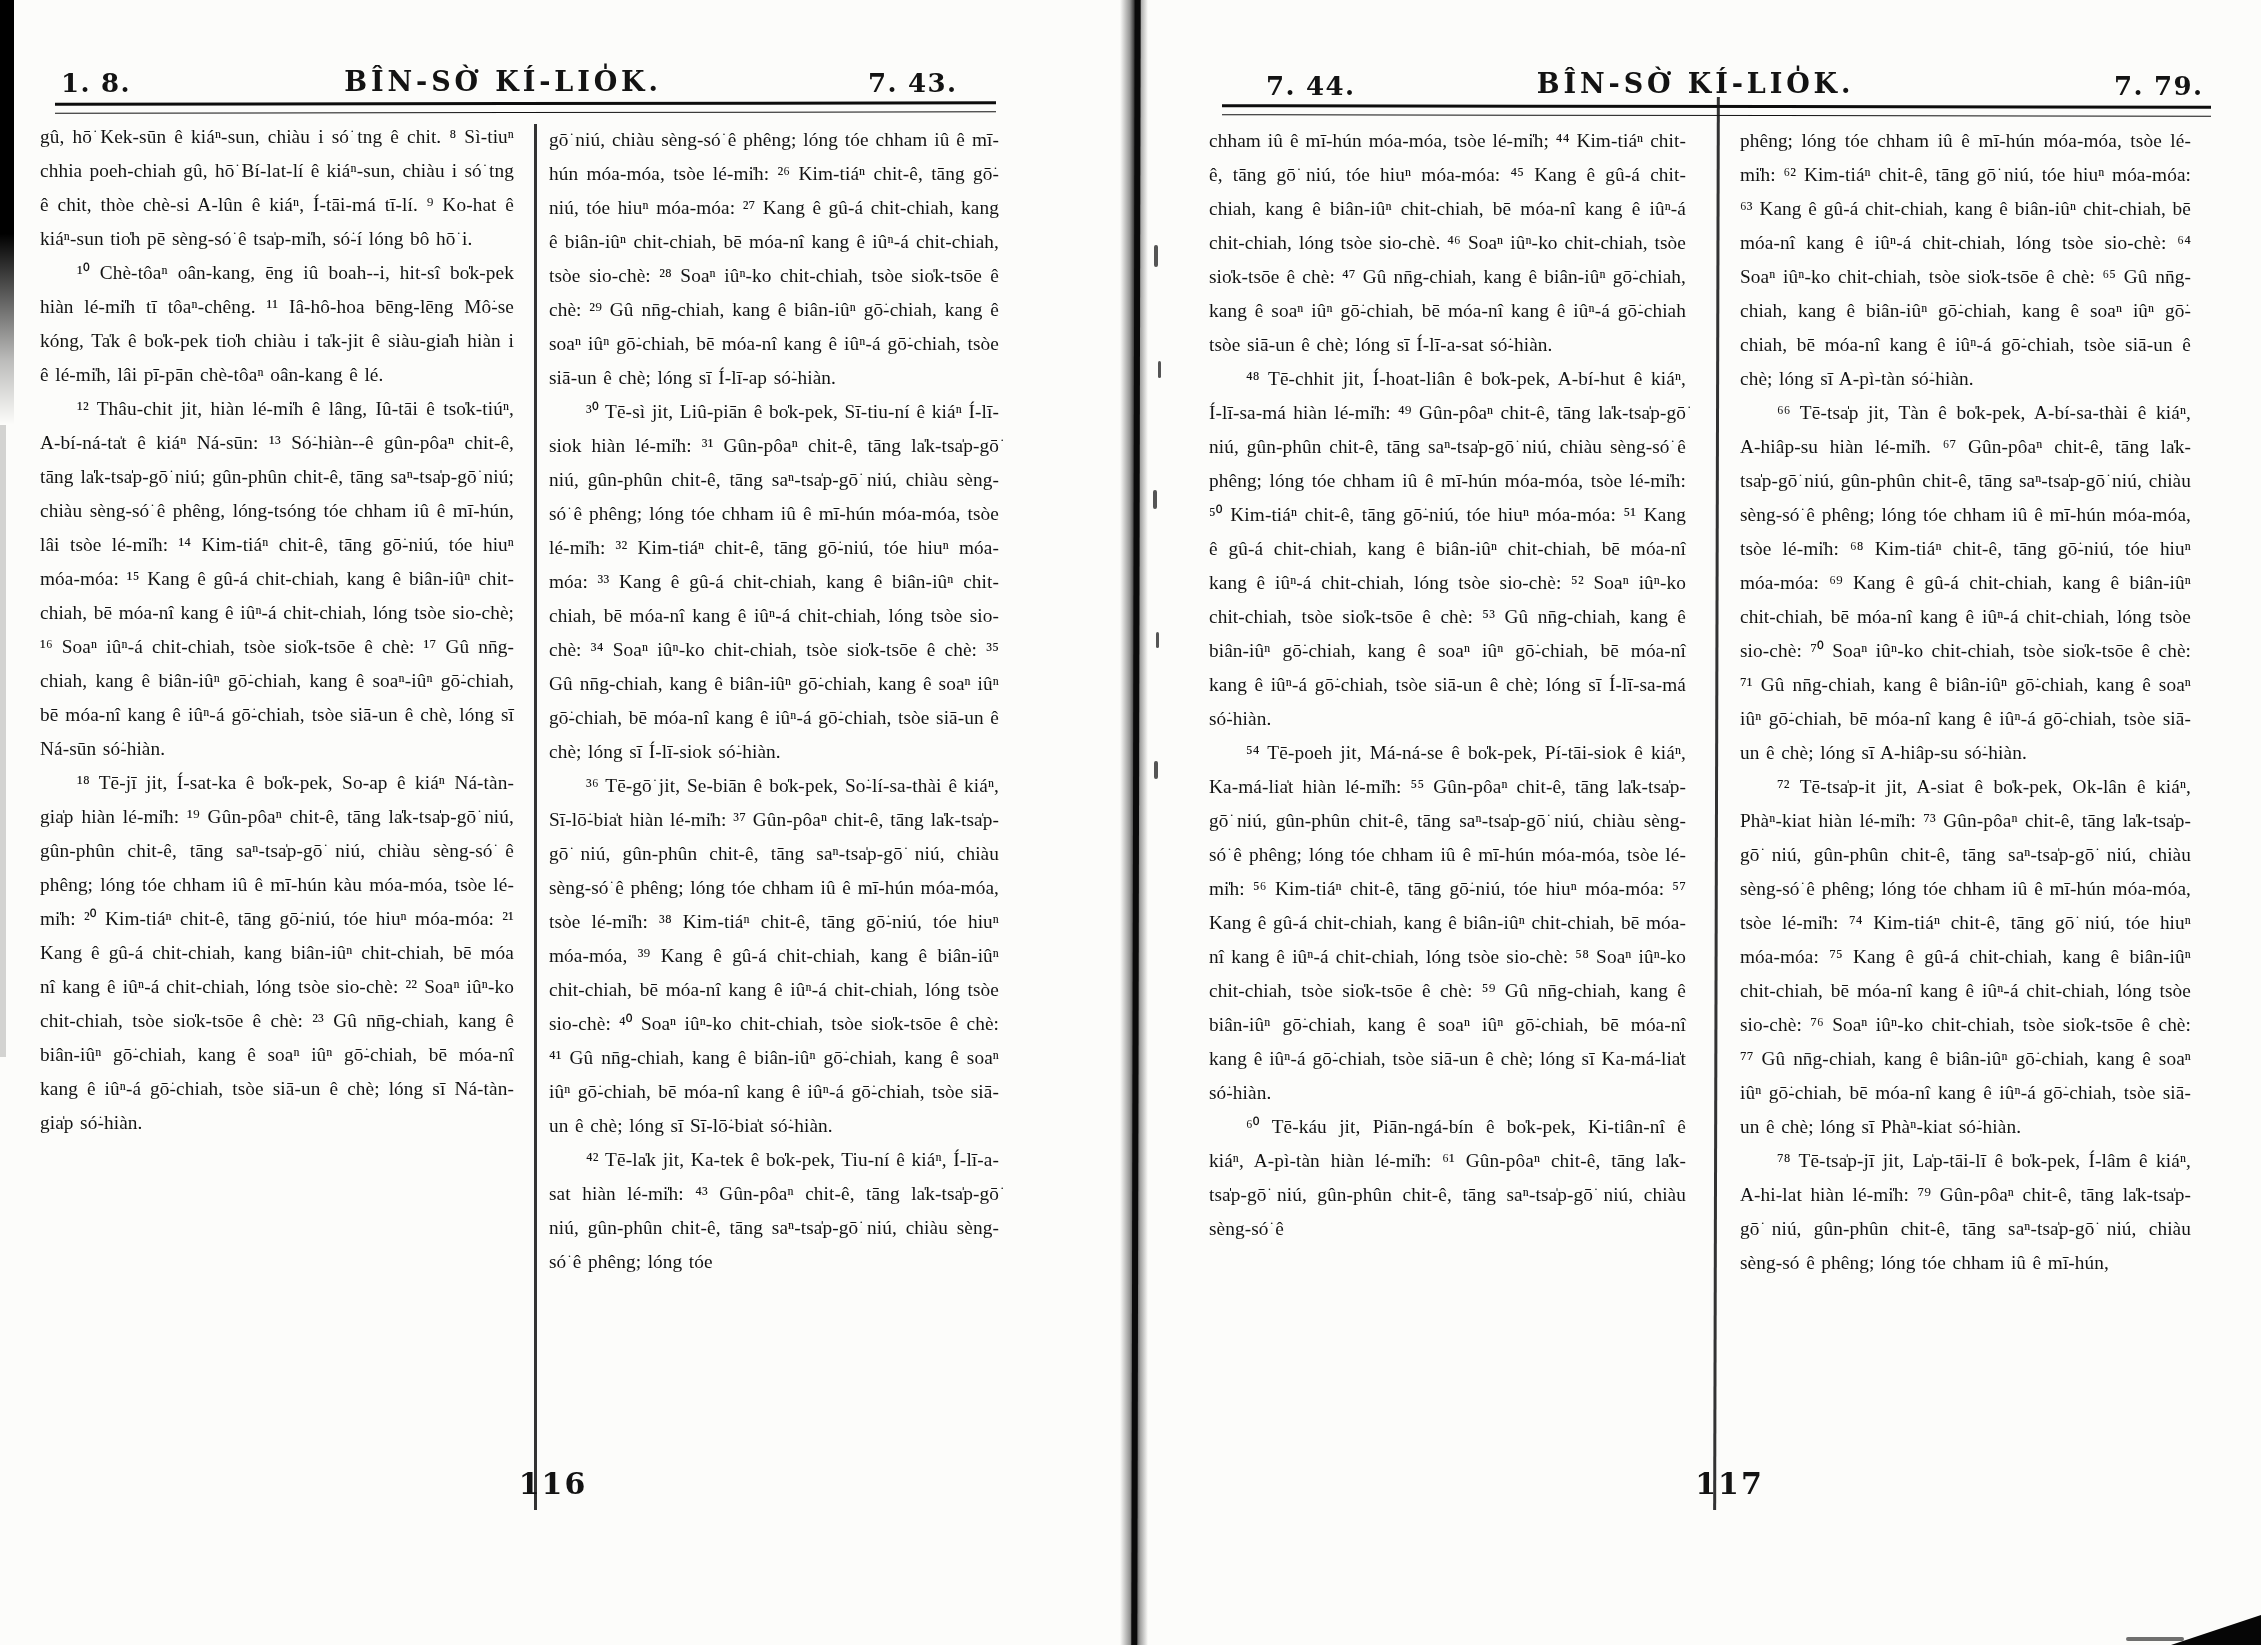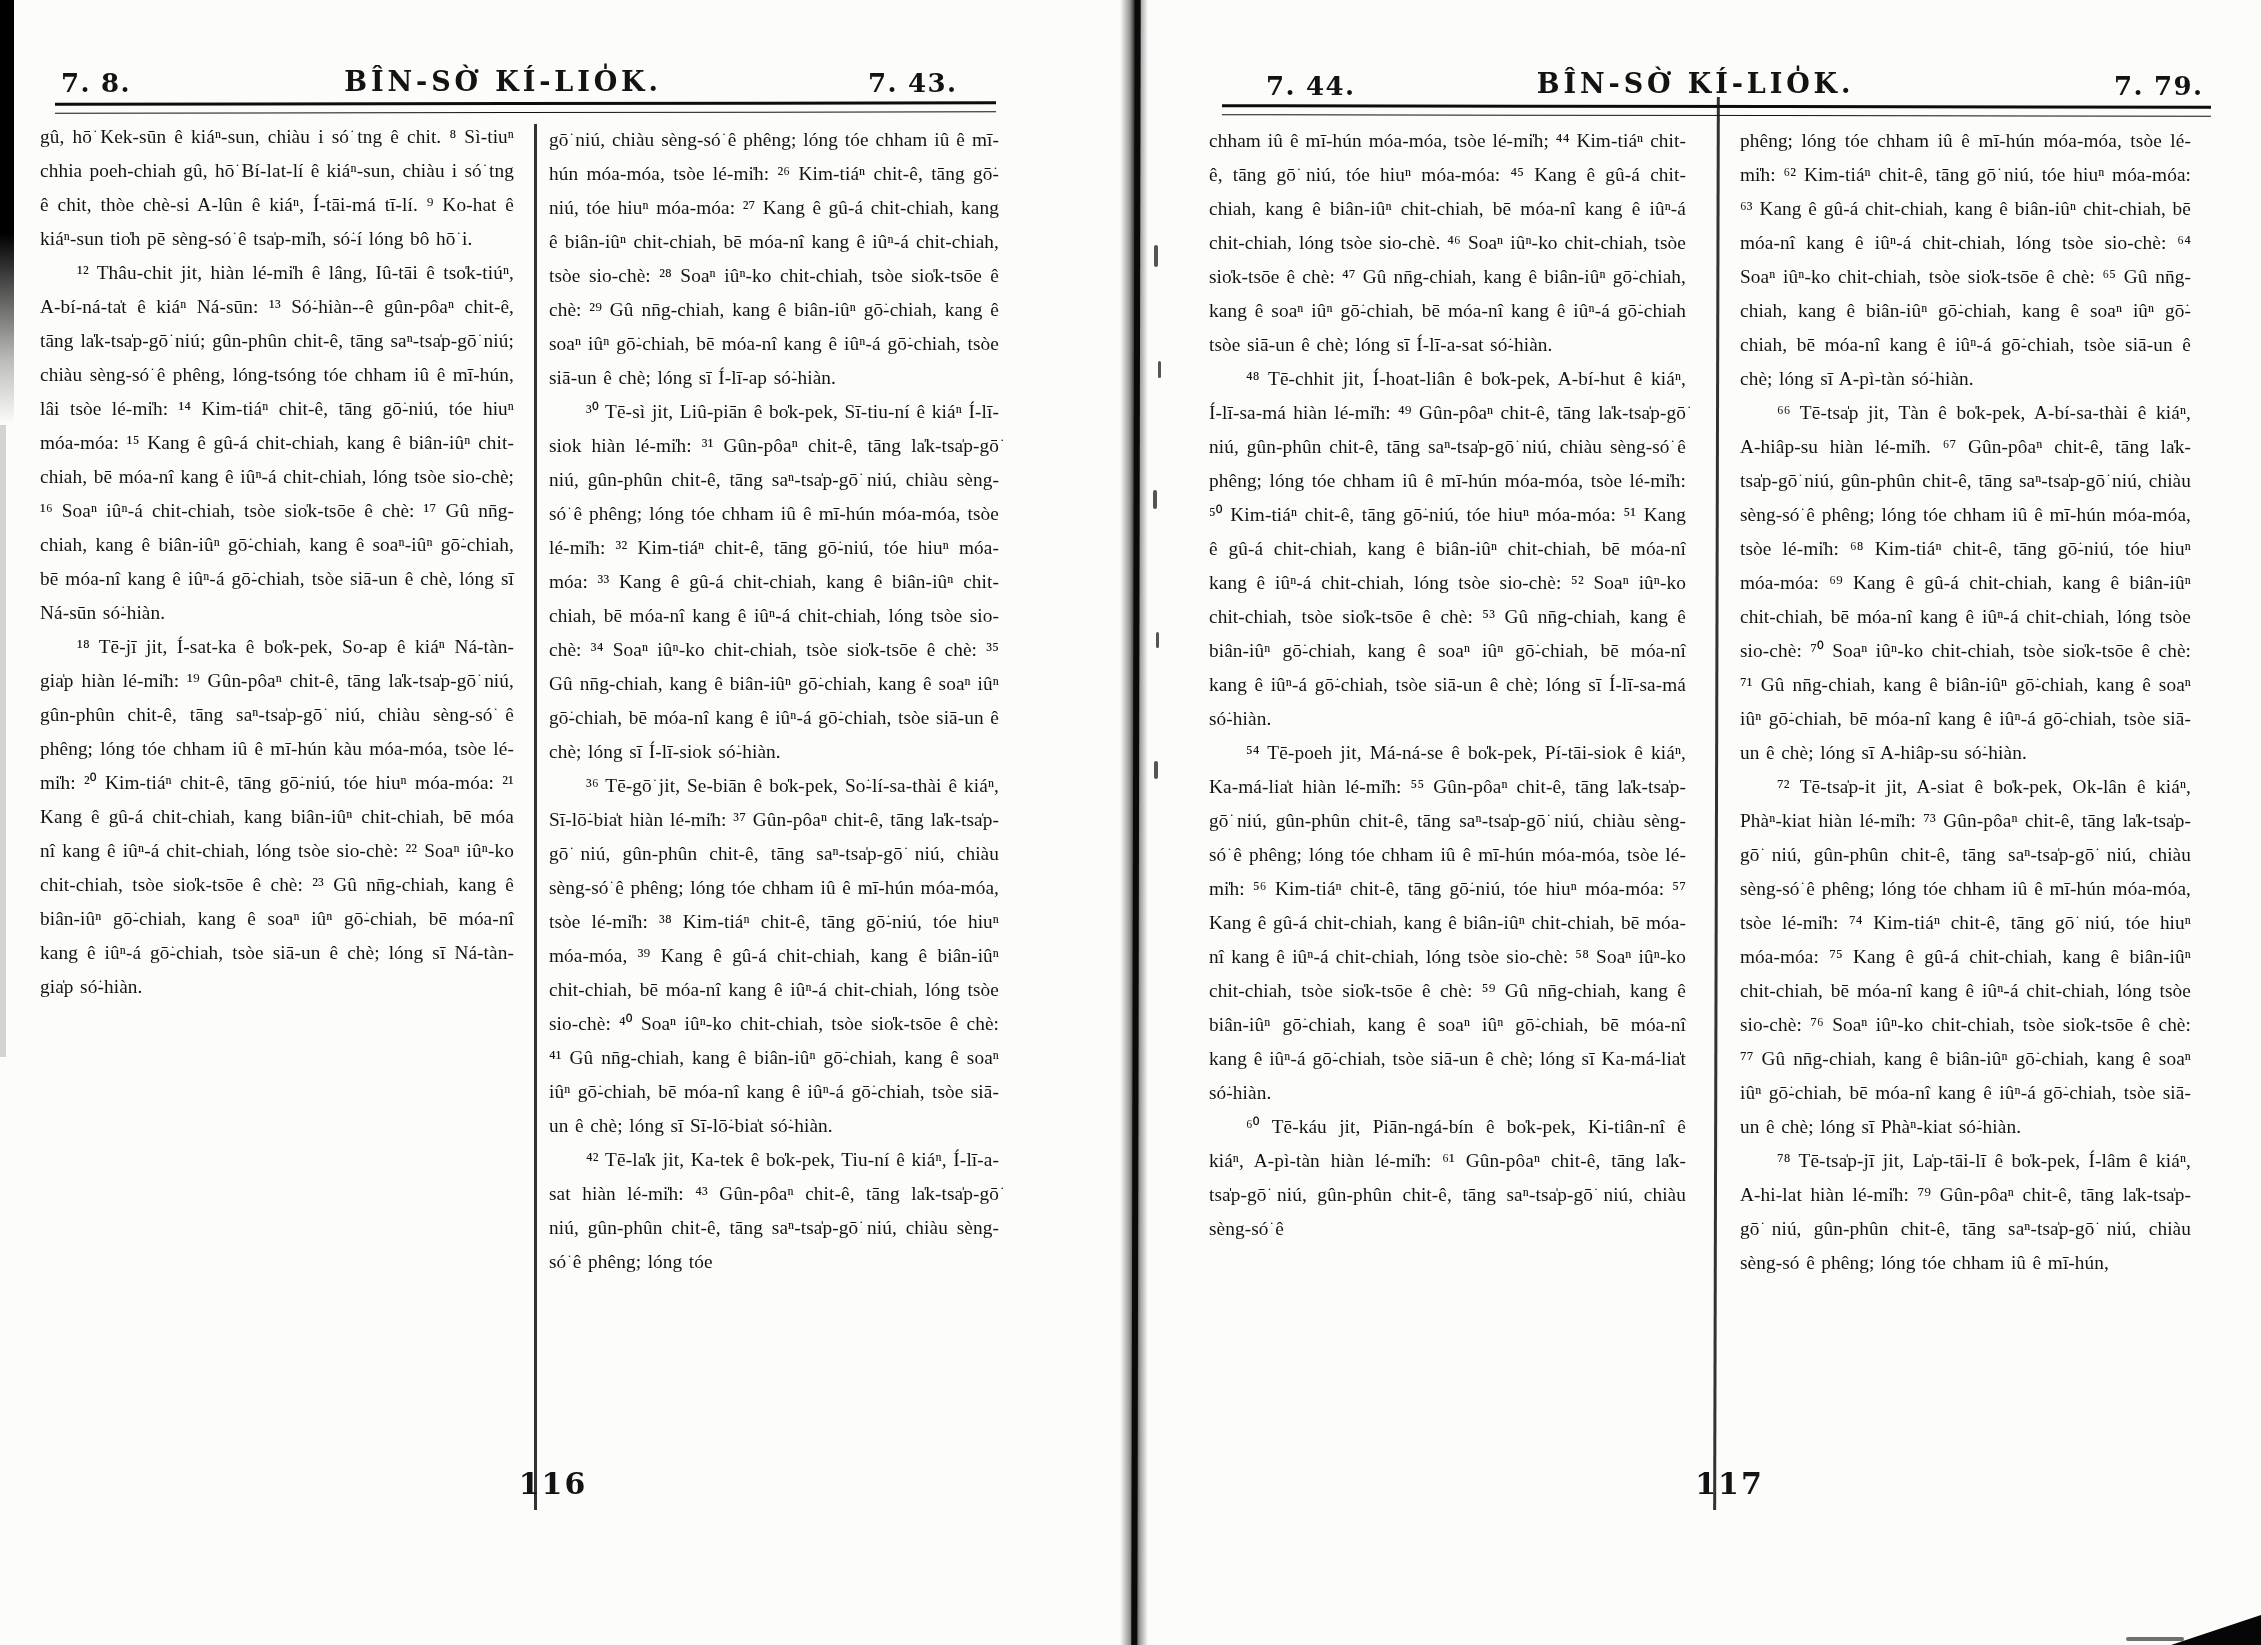--- a/index.html
+++ b/index.html
@@ -56,27 +56,28 @@
 <div class="gutter-shade"></div>
 <div class="gutter-core"></div>
 <div class="speck sp1"></div>
 <div class="speck sp2"></div>
 <div class="speck sp3"></div>
 <div class="speck sp4"></div>
 <div class="speck sp5"></div>
 <div class="corner-wedge"></div>
 <div class="corner-dust"></div>
 
-<div class="hdr-ref" style="left:61px;top:68px;">7. 8.</div>
+<div class="hdr-ref" style="left:61px;top:68px;">1. 8.</div>
 <div class="hdr-title" style="left:39px;top:66px;width:928px;">BÎN-SÒ͘ KÍ-LIO̍K.</div>
 <div class="hdr-ref" style="left:868px;top:68px;">7. 43.</div>
 <div class="double-rule dr-left"></div>
 
 <div class="col c1">
   <p class="vp cont">gû, hō͘ Kek-sūn ê kiáⁿ-sun, chiàu i só͘ tng ê chit. ⁸ Sì-tiuⁿ chhia poeh-chiah gû, hō͘ Bí-lat-lí ê kiáⁿ-sun, chiàu i só͘ tng ê chit, thòe chè-si A-lûn ê kiáⁿ, Í-tāi-má tī-lí. ⁹ Ko-hat ê kiáⁿ-sun tio̍h pē sèng-só͘ ê tsa̍p-mi̍h, só͘-í lóng bô hō͘ i.</p>
+  <p class="vp">¹⁰ Chè-tôaⁿ oân-kang, ēng iû boah--i, hit-sî bo̍k-pek hiàn lé-mi̍h tī tôaⁿ-chêng. ¹¹ Iâ-hô-hoa bēng-lēng Mô͘-se kóng, Ta̍k ê bo̍k-pek tio̍h chiàu i ta̍k-jit ê siàu-gia̍h hiàn i ê lé-mi̍h, lâi pī-pān chè-tôaⁿ oân-kang ê lé.</p>
   <p class="vp">¹² Thâu-chit jit, hiàn lé-mi̍h ê lâng, Iû-tāi ê tso̍k-tiúⁿ, A-bí-ná-ta̍t ê kiáⁿ Ná-sūn: ¹³ Só͘-hiàn--ê gûn-pôaⁿ chit-ê, tāng la̍k-tsa̍p-gō͘ niú; gûn-phûn chit-ê, tāng saⁿ-tsa̍p-gō͘ niú; chiàu sèng-só͘ ê phêng, lóng-tsóng tóe chham iû ê mī-hún, lâi tsòe lé-mi̍h: ¹⁴ Kim-tiáⁿ chit-ê, tāng gō͘-niú, tóe hiuⁿ móa-móa: ¹⁵ Kang ê gû-á chit-chiah, kang ê biân-iûⁿ chit-chiah, bē móa-nî kang ê iûⁿ-á chit-chiah, lóng tsòe sio-chè; ¹⁶ Soaⁿ iûⁿ-á chit-chiah, tsòe sio̍k-tsōe ê chè: ¹⁷ Gû nn̄g-chiah, kang ê biân-iûⁿ gō͘-chiah, kang ê soaⁿ-iûⁿ gō͘-chiah, bē móa-nî kang ê iûⁿ-á gō͘-chiah, tsòe siā-un ê chè, lóng sī Ná-sūn só͘-hiàn.</p>
   <p class="vp">¹⁸ Tē-jī jit, Í-sat-ka ê bo̍k-pek, So-ap ê kiáⁿ Ná-tàn-gia̍p hiàn lé-mi̍h: ¹⁹ Gûn-pôaⁿ chit-ê, tāng la̍k-tsa̍p-gō͘ niú, gûn-phûn chit-ê, tāng saⁿ-tsa̍p-gō͘ niú, chiàu sèng-só͘ ê phêng; lóng tóe chham iû ê mī-hún kàu móa-móa, tsòe lé-mi̍h: ²⁰ Kim-tiáⁿ chit-ê, tāng gō͘-niú, tóe hiuⁿ móa-móa: ²¹ Kang ê gû-á chit-chiah, kang biân-iûⁿ chit-chiah, bē móa nî kang ê iûⁿ-á chit-chiah, lóng tsòe sio-chè: ²² Soaⁿ iûⁿ-ko chit-chiah, tsòe sio̍k-tsōe ê chè: ²³ Gû nn̄g-chiah, kang ê biân-iûⁿ gō͘-chiah, kang ê soaⁿ iûⁿ gō͘-chiah, bē móa-nî kang ê iûⁿ-á gō͘-chiah, tsòe siā-un ê chè; lóng sī Ná-tàn-gia̍p só͘-hiàn.</p>
 </div>
 
 <div class="col-divider cd-left"></div>
 
 <div class="col c2">
   <p class="vp cont">gō͘ niú, chiàu sèng-só͘ ê phêng; lóng tóe chham iû ê mī-hún móa-móa, tsòe lé-mi̍h: ²⁶ Kim-tiáⁿ chit-ê, tāng gō͘-niú, tóe hiuⁿ móa-móa: ²⁷ Kang ê gû-á chit-chiah, kang ê biân-iûⁿ chit-chiah, bē móa-nî kang ê iûⁿ-á chit-chiah, tsòe sio-chè: ²⁸ Soaⁿ iûⁿ-ko chit-chiah, tsòe sio̍k-tsōe ê chè: ²⁹ Gû nn̄g-chiah, kang ê biân-iûⁿ gō͘-chiah, kang ê soaⁿ iûⁿ gō͘-chiah, bē móa-nî kang ê iûⁿ-á gō͘-chiah, tsòe siā-un ê chè; lóng sī Í-lī-ap só͘-hiàn.</p>
   <p class="vp">³⁰ Tē-sì jit, Liû-piān ê bo̍k-pek, Sī-tiu-ní ê kiáⁿ Í-lī-siok hiàn lé-mi̍h: ³¹ Gûn-pôaⁿ chit-ê, tāng la̍k-tsa̍p-gō͘ niú, gûn-phûn chit-ê, tāng saⁿ-tsa̍p-gō͘ niú, chiàu sèng-só͘ ê phêng; lóng tóe chham iû ê mī-hún móa-móa, tsòe lé-mi̍h: ³² Kim-tiáⁿ chit-ê, tāng gō͘-niú, tóe hiuⁿ móa-móa: ³³ Kang ê gû-á chit-chiah, kang ê biân-iûⁿ chit-chiah, bē móa-nî kang ê iûⁿ-á chit-chiah, lóng tsòe sio-chè: ³⁴ Soaⁿ iûⁿ-ko chit-chiah, tsòe sio̍k-tsōe ê chè: ³⁵ Gû nn̄g-chiah, kang ê biân-iûⁿ gō͘-chiah, kang ê soaⁿ iûⁿ gō͘-chiah, bē móa-nî kang ê iûⁿ-á gō͘-chiah, tsòe siā-un ê chè; lóng sī Í-lī-siok só͘-hiàn.</p>
   <p class="vp">³⁶ Tē-gō͘ jit, Se-biān ê bo̍k-pek, So͘-lí-sa-thài ê kiáⁿ, Sī-lō͘-bia̍t hiàn lé-mi̍h: ³⁷ Gûn-pôaⁿ chit-ê, tāng la̍k-tsa̍p-gō͘ niú, gûn-phûn chit-ê, tāng saⁿ-tsa̍p-gō͘ niú, chiàu sèng-só͘ ê phêng; lóng tóe chham iû ê mī-hún móa-móa, tsòe lé-mi̍h: ³⁸ Kim-tiáⁿ chit-ê, tāng gō͘-niú, tóe hiuⁿ móa-móa, ³⁹ Kang ê gû-á chit-chiah, kang ê biân-iûⁿ chit-chiah, bē móa-nî kang ê iûⁿ-á chit-chiah, lóng tsòe sio-chè: ⁴⁰ Soaⁿ iûⁿ-ko chit-chiah, tsòe sio̍k-tsōe ê chè: ⁴¹ Gû nn̄g-chiah, kang ê biân-iûⁿ gō͘-chiah, kang ê soaⁿ iûⁿ gō͘-chiah, bē móa-nî kang ê iûⁿ-á gō͘-chiah, tsòe siā-un ê chè; lóng sī Sī-lō͘-bia̍t só͘-hiàn.</p>

